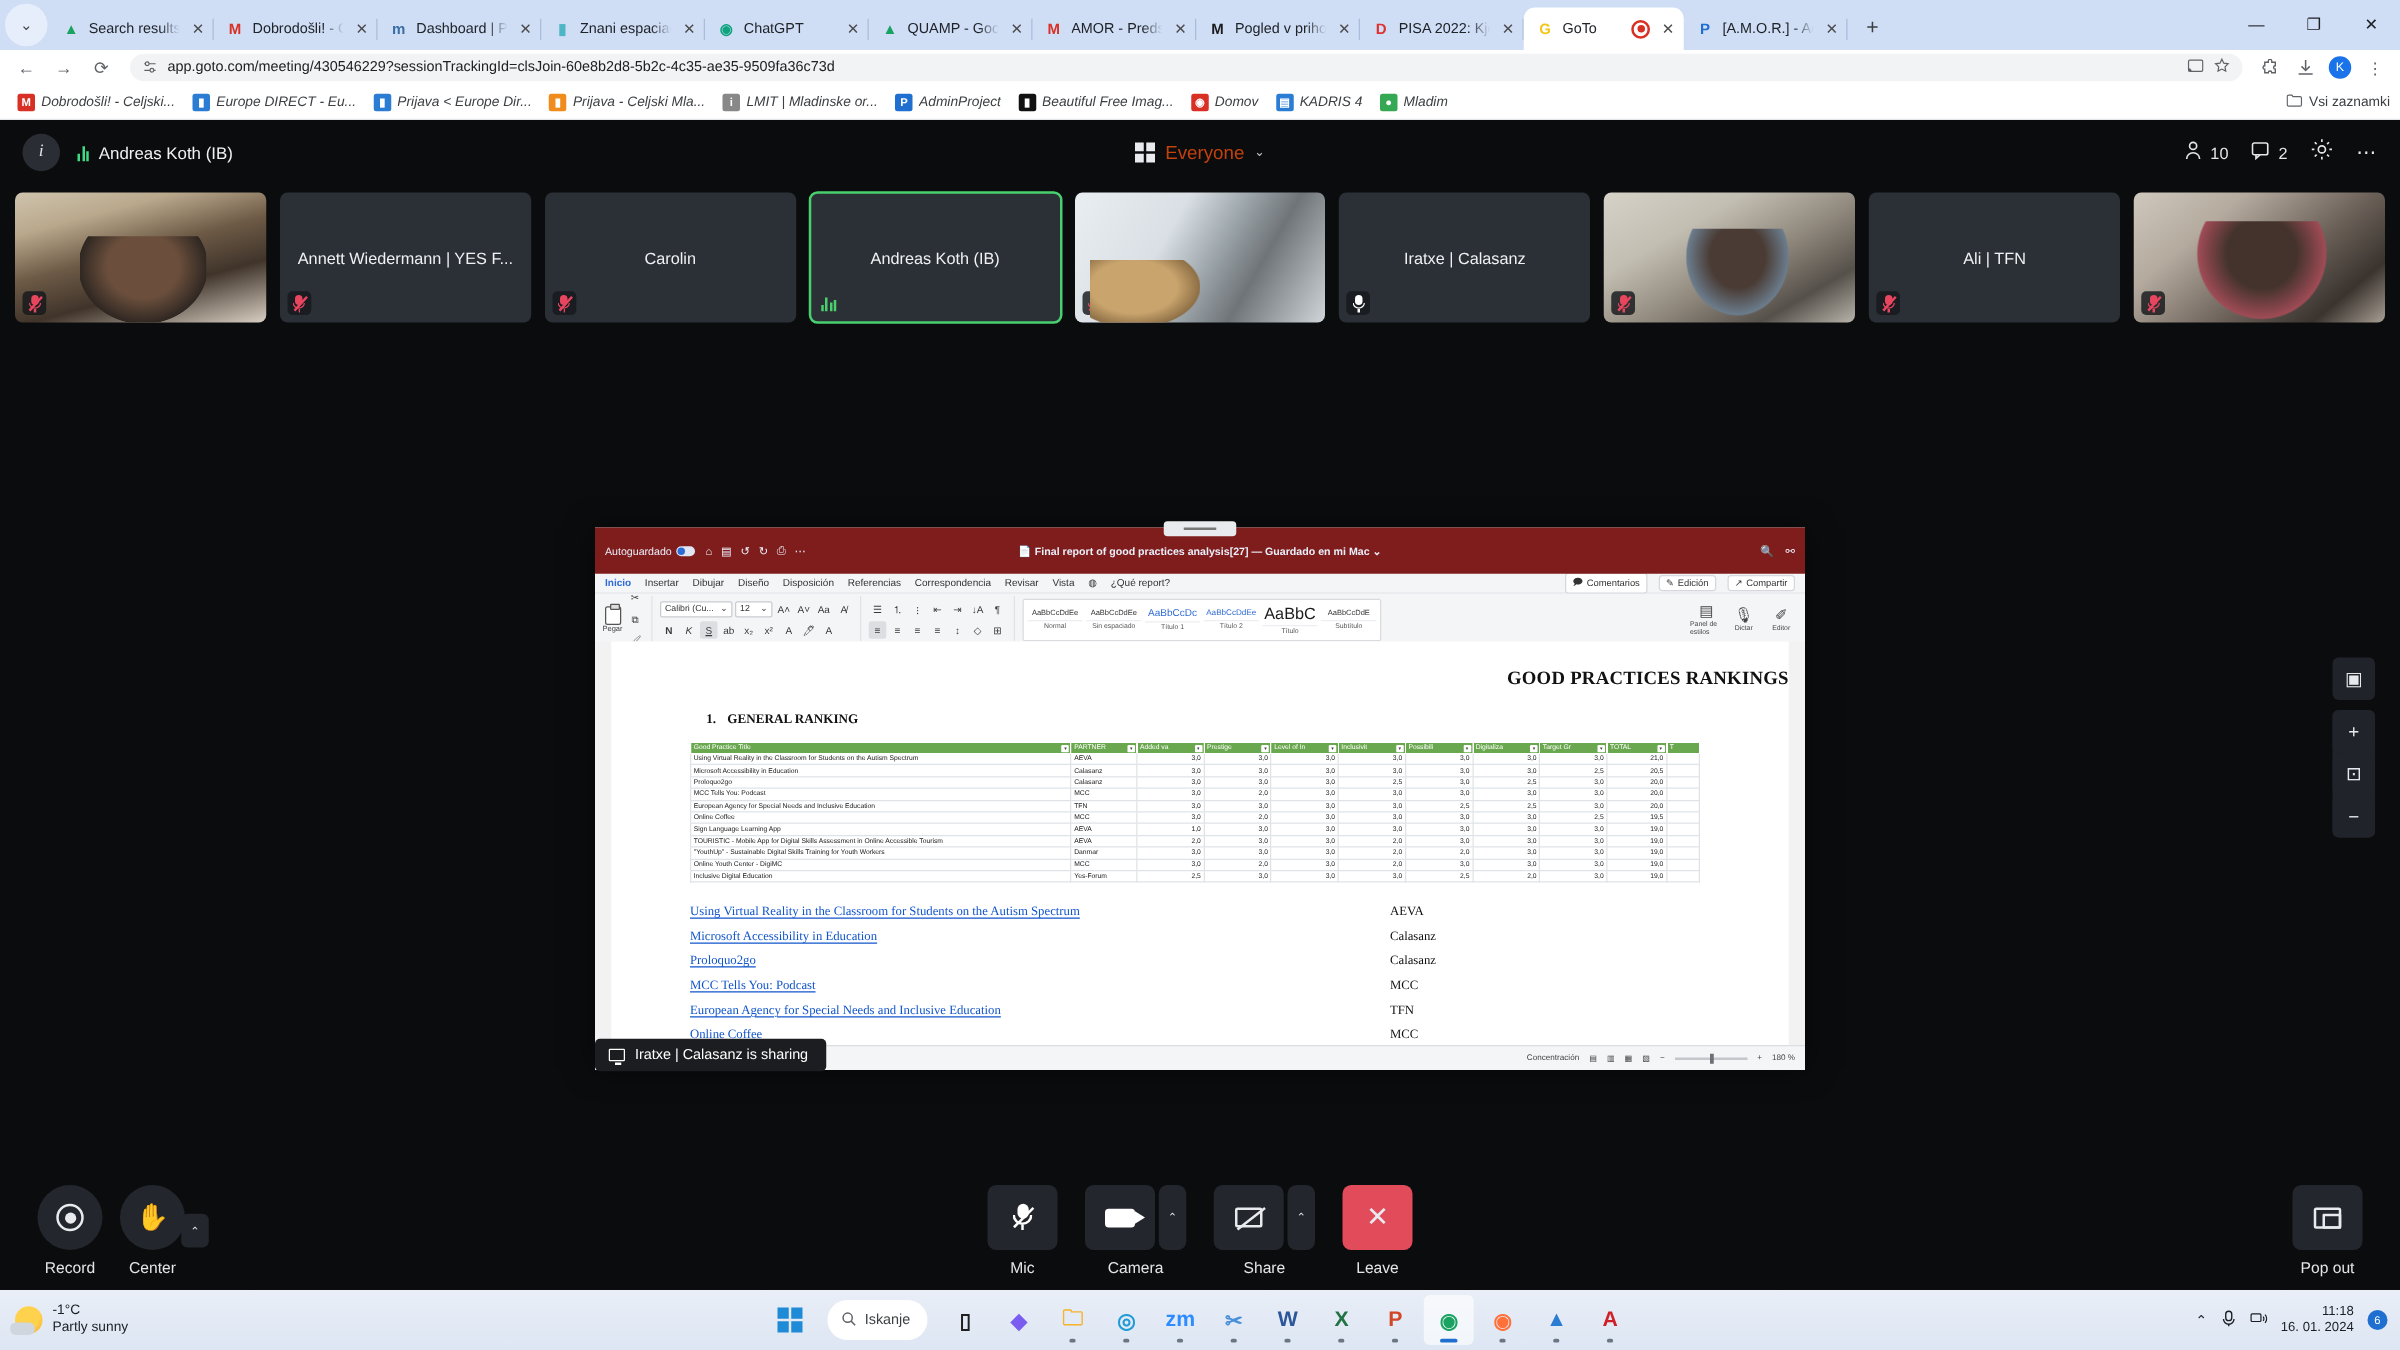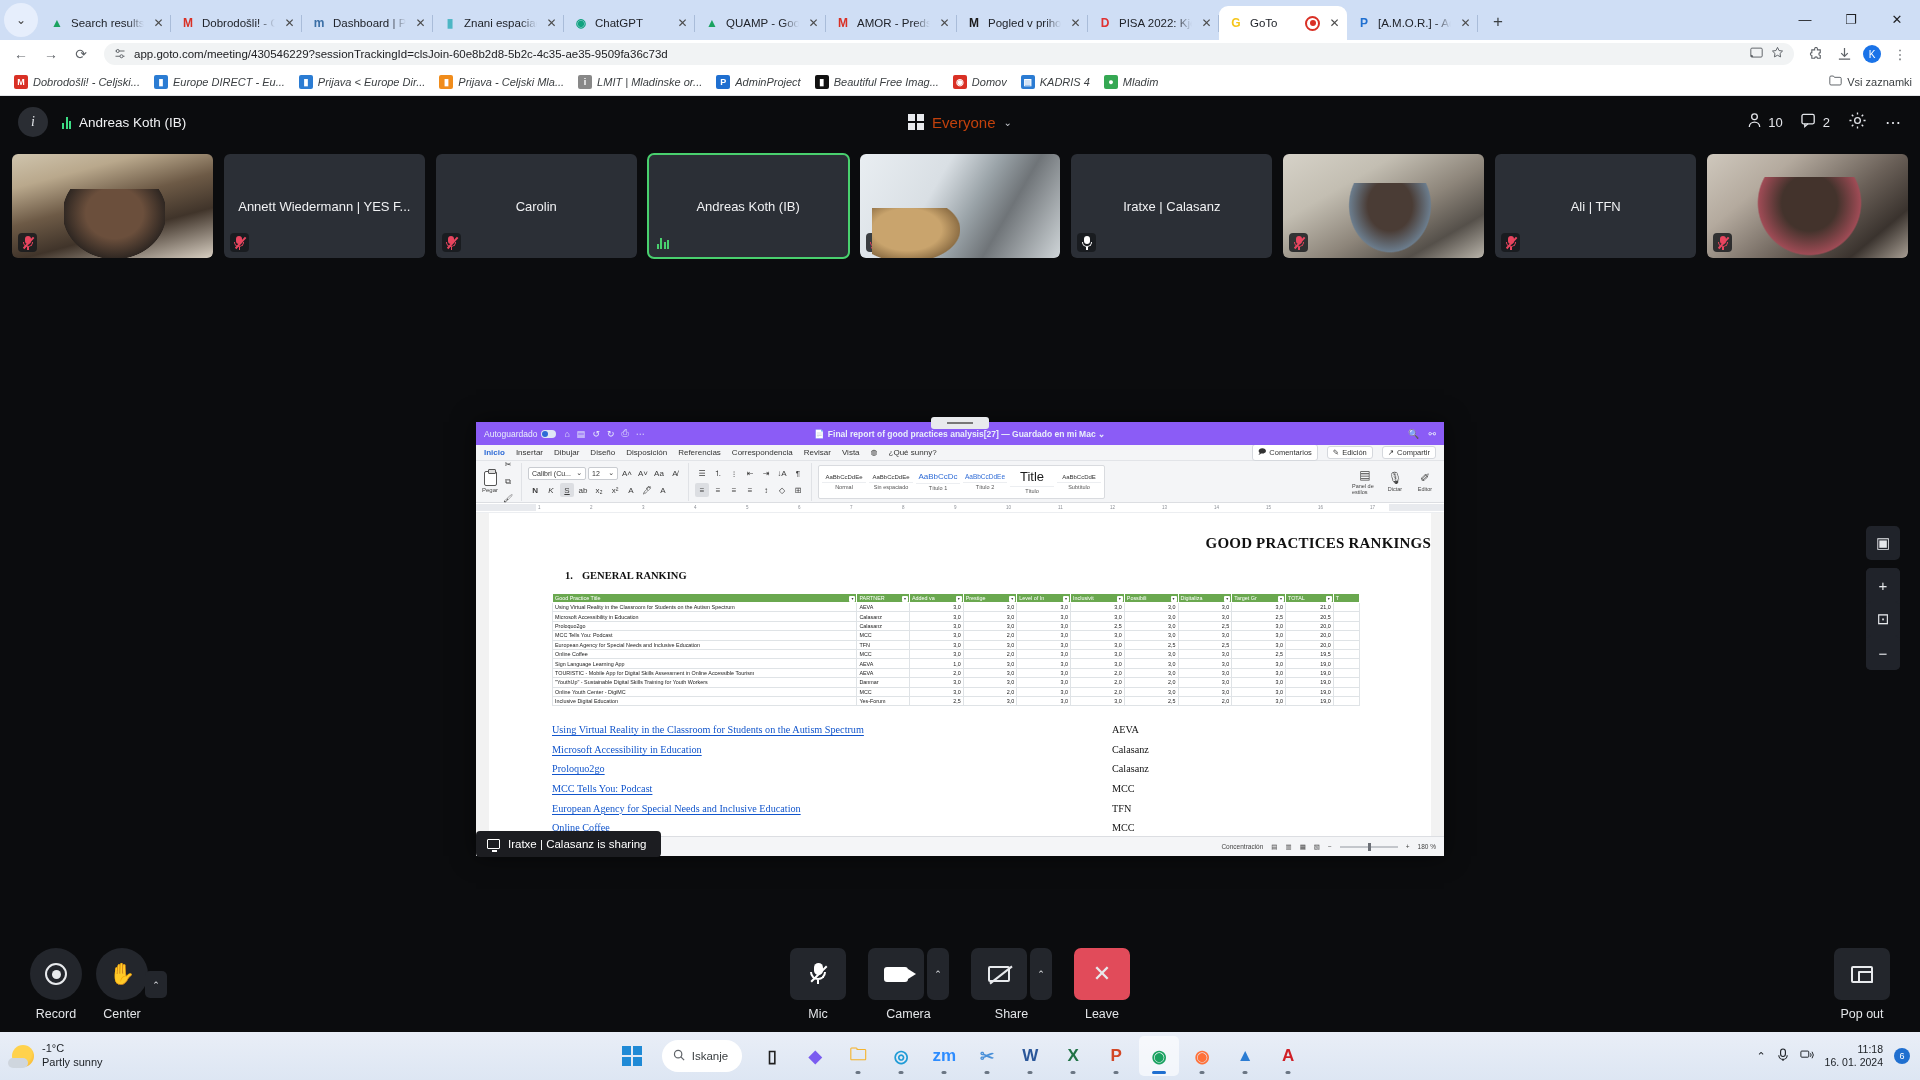--- a/index.html
+++ b/index.html
@@ -219,21 +219,21 @@
   .ph4 { background: linear-gradient(140deg,#cfc8bd 0%,#b4aa9e 28%,#6a6058 60%,#3a332e 82%,#a89f94 100%); }
   .ph4::after { content:""; position:absolute; left:24%; top:22%; width:54%; height:78%;
      background: radial-gradient(ellipse at 50% 32%, #43332c 0 36%, #9e4b55 66%, transparent 68%); }
 
   
   .share {
     position: absolute; left: 476px; top: 326px; width: 968px; height: 434px;
     background: #fff; box-shadow: 0 0 22px rgba(0,0,0,.55);
   }
   .w-titlebar {
-    height: 23px; background: #8b5cf6; position: relative;
+    height: 37px; background: #7f1d1d; position: relative;
     display: flex; align-items: center; padding: 0 8px; gap: 8px;
     color: #eaf0fb; font-size: 8.5px;
   }
   .w-auto { display: flex; align-items: center; gap: 4px; }
   .w-toggle {
     width: 15px; height: 8px; border-radius: 5px; background: #dfe7f5;
     position: relative;
   }
   .w-toggle i { position:absolute; left:1px; top:1px; width:6px; height:6px; border-radius:50%; background:#2e6bd6;}
   .w-qat { display: flex; gap: 7px; align-items: center; font-size: 9px; }
@@ -843,21 +843,21 @@
         <span class="mi act">Inicio</span>
         <span class="mi">Insertar</span>
         <span class="mi">Dibujar</span>
         <span class="mi">Diseño</span>
         <span class="mi">Disposición</span>
         <span class="mi">Referencias</span>
         <span class="mi">Correspondencia</span>
         <span class="mi">Revisar</span>
         <span class="mi">Vista</span>
         <span style="font-size:8px;">◍</span>
-        <span class="mi">¿Qué sunny?</span>
+        <span class="mi">¿Qué report?</span>
         <span class="mright">
           <span class="w-chip">
             <span>🗩</span>
             <span>Comentarios</span>
           </span>
           <span class="w-chip">
             <span>✎</span>
             <span>Edición</span>
           </span>
           <span class="w-chip">
@@ -950,21 +950,21 @@
             </div>
             <div class="style-it">
               <div class="style-pv h1">AaBbCcDc</div>
               <div class="style-nm">Título 1</div>
             </div>
             <div class="style-it">
               <div class="style-pv h2">AaBbCcDdEe</div>
               <div class="style-nm">Título 2</div>
             </div>
             <div class="style-it">
-              <div class="style-pv big">Title</div>
+              <div class="style-pv big">AaBbC</div>
               <div class="style-nm">Título</div>
             </div>
             <div class="style-it">
               <div class="style-pv ">AaBbCcDdE</div>
               <div class="style-nm">Subtítulo</div>
             </div>
           </div>
 
         <div class="r-right">
           <div class="r-tool">

